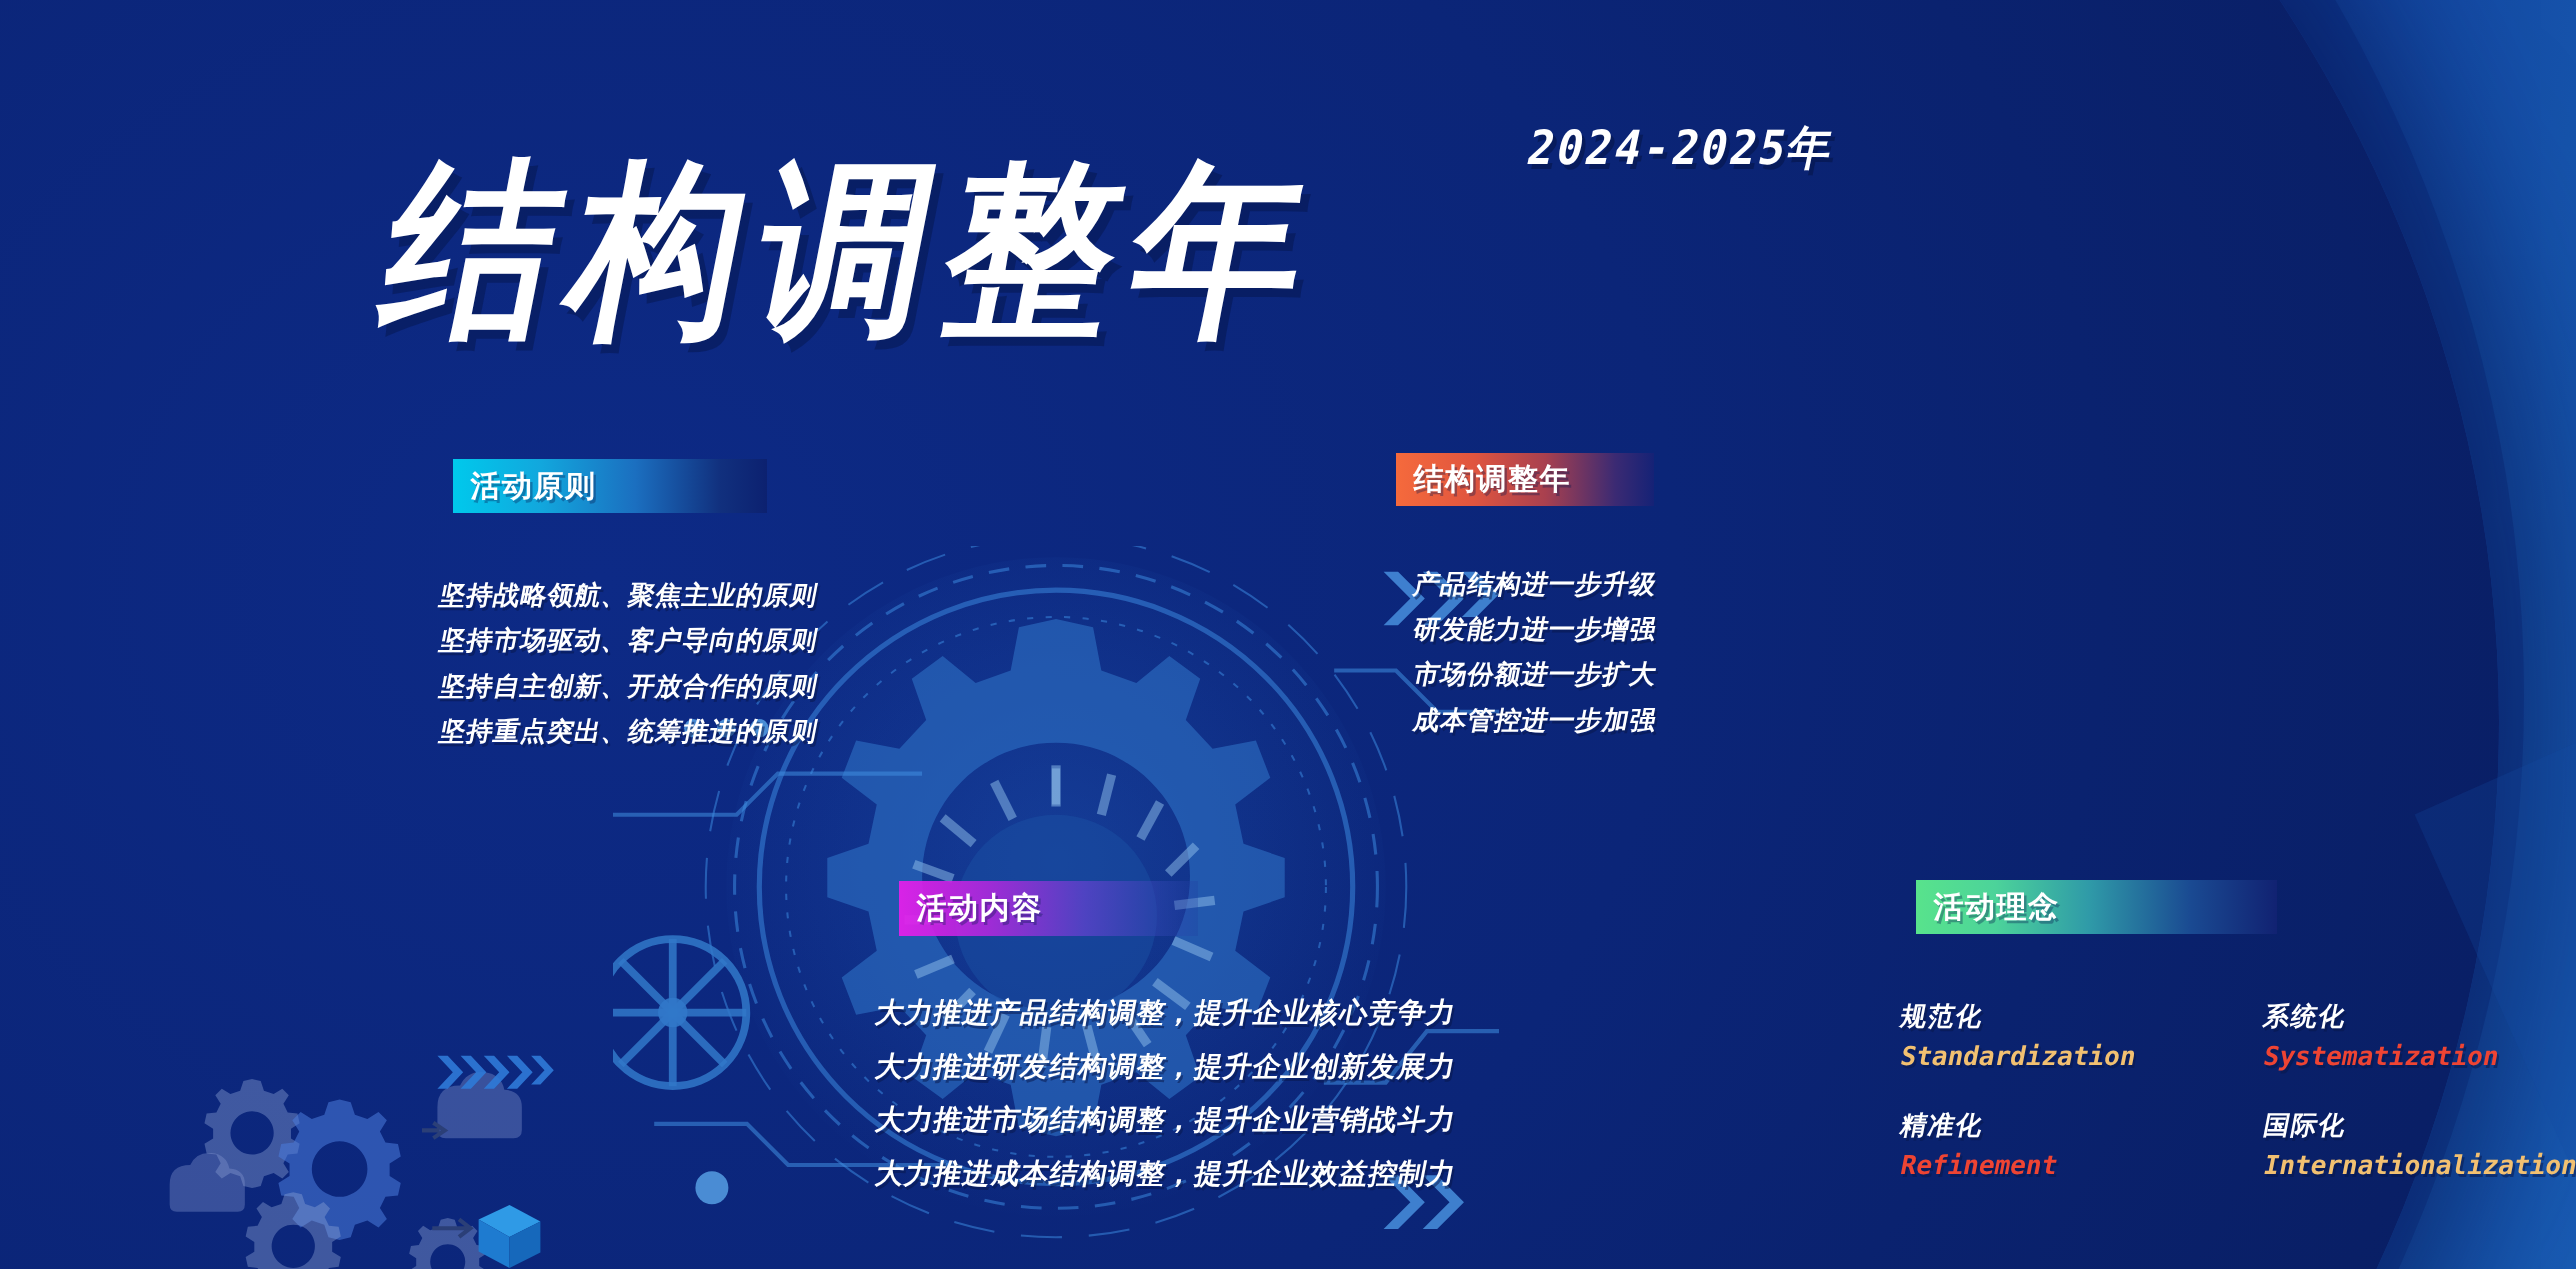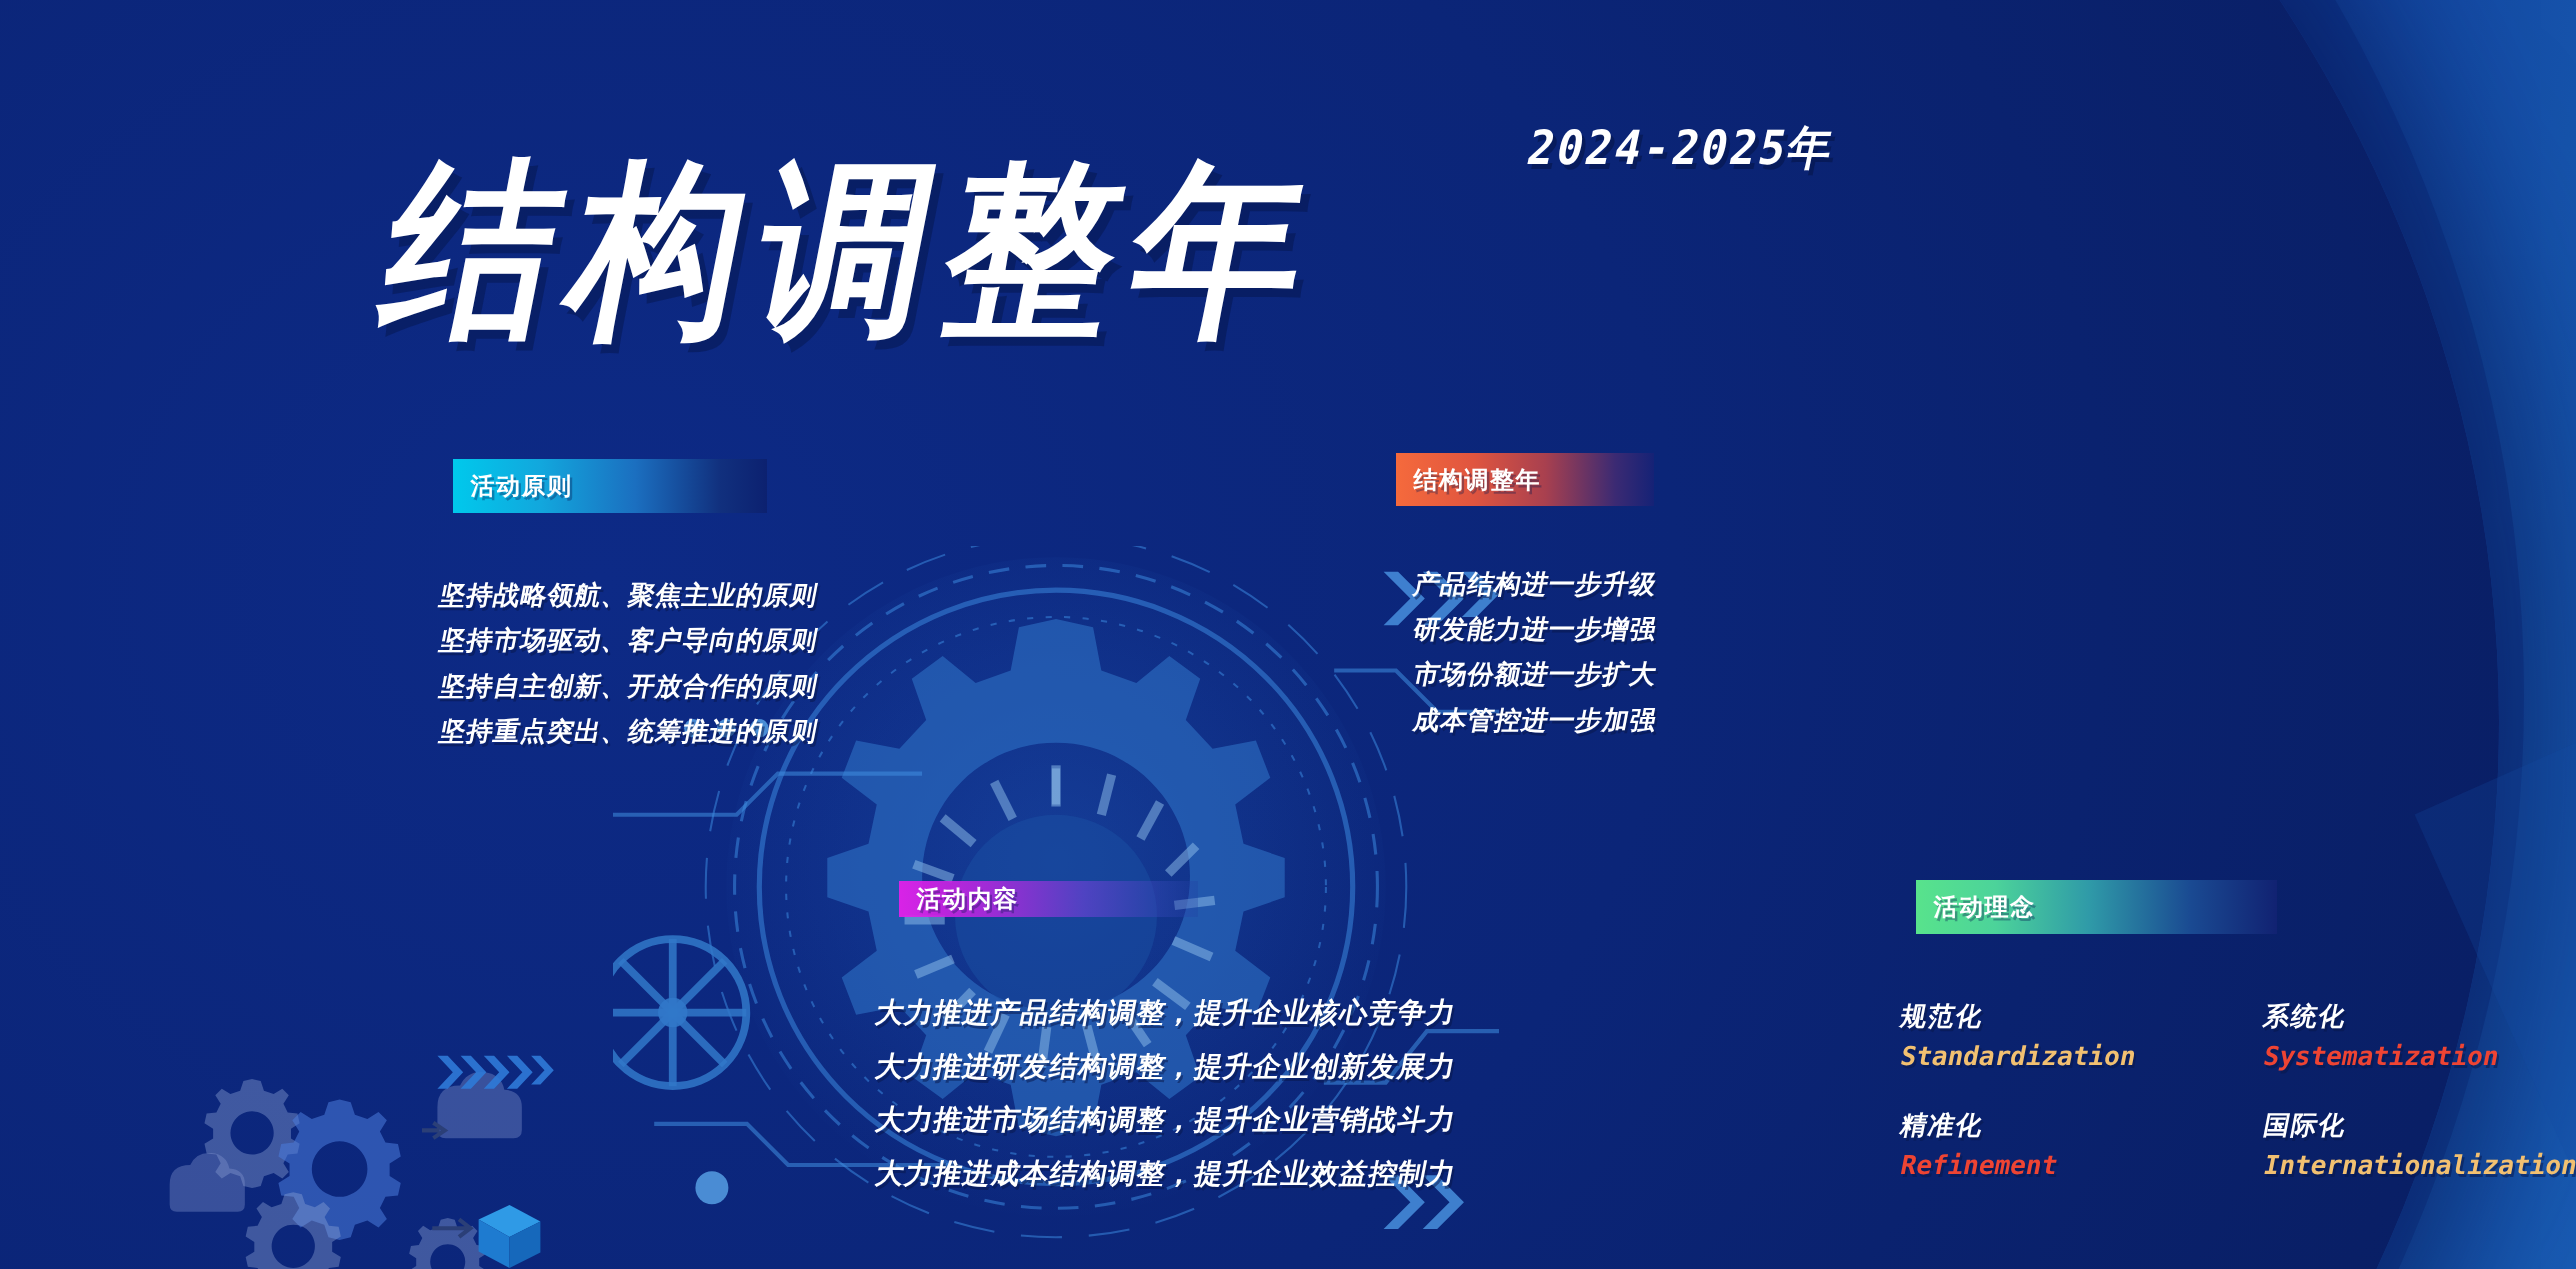--- a/index.html
+++ b/index.html
@@ -90,38 +90,38 @@
     white-space:nowrap;
     font-family:"DejaVu Sans","Liberation Sans",sans-serif;
   }
 
   
   .badge{
     position:absolute;
     display:flex; align-items:center;
     padding:0 17.5px;
     color:#fff;
-    font-size:24px;
+    font-size:30px;
     font-weight:bold;
     letter-spacing:1.5px;
     white-space:nowrap;
     text-shadow:2.6px 2.6px 0 rgba(10,25,80,.35);
     font-family:"DejaVu Sans","Liberation Sans",sans-serif;
     text-align:center;
   }
   #badge-principles{
     left:453px; top:459px; width:314px; height:54px;
     background:linear-gradient(90deg,#00c9ec 0%,#12a7dd 28%,#1b6fc0 58%,#11307e 85%,#0c2170 100%);
   }
   #badge-goals{
     left:1396px; top:453px; width:258px; height:53px;
     background:linear-gradient(90deg,#f56a3c 0%,#e0553f 30%,#a8404f 58%,#3b2a73 85%,#152276 100%);
   }
   #badge-content{
-    left:899px; top:881px; width:299px; height:36px;
+    left:899px; top:881px; width:299px; height:55px;
     background:linear-gradient(90deg,rgba(232,30,235,.92) 0%,rgba(178,40,222,.88) 30%,rgba(100,66,208,.72) 62%,rgba(50,70,180,.45) 88%,rgba(30,60,160,.28) 100%);
   }
   #badge-philosophy{
     left:1916px; top:880px; width:361px; height:54px;
     background:linear-gradient(90deg,#58e38c 0%,#4cd39a 22%,#2f9aa8 48%,#1a4a92 76%,#112272 100%);
     font-family:Liberation Serif, serif;
   }
 
   
   .line{

